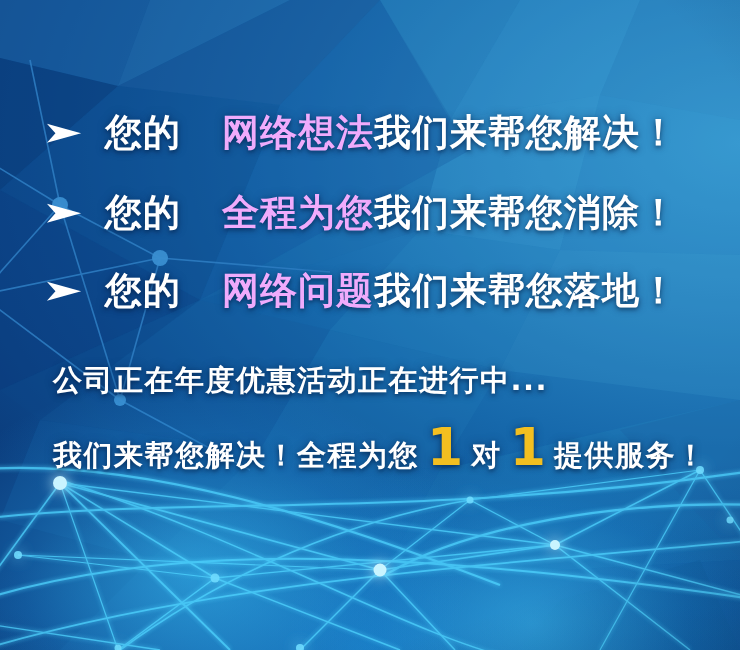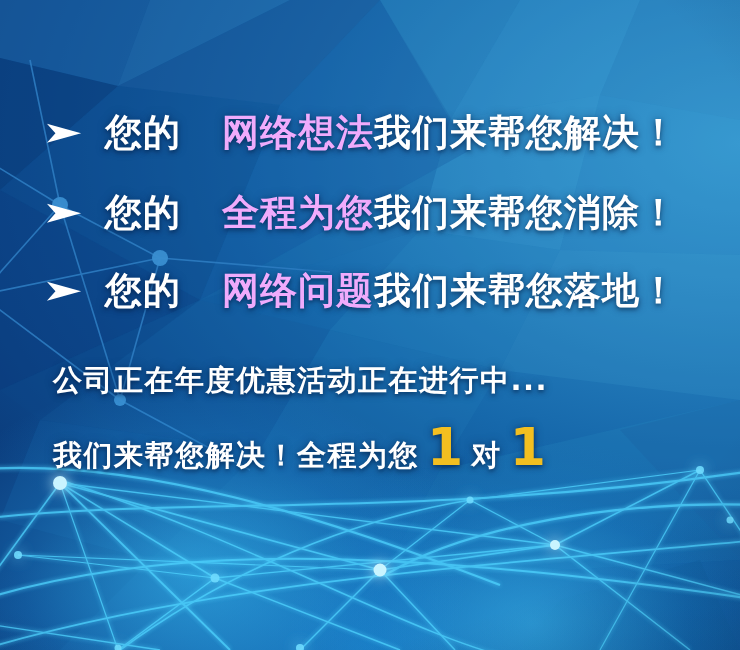--- a/index.html
+++ b/index.html
@@ -264,16 +264,17 @@
 
     <div class="sub-row" id="row-4">
       <span class="sub-text">公司正在年度优惠活动正在进行中...</span>
     </div>
 
     <div class="sub-row" id="row-5">
       <span class="sub-text">我们来帮您解决！全程为您</span>
       <span class="big-one">1</span>
       <span class="sub-text">对</span>
       <span class="big-one">1</span>
+      <span class="sub-text">提供服务！</span>
     </div>
 
   </div>
 </div>
 
 </body></html>

